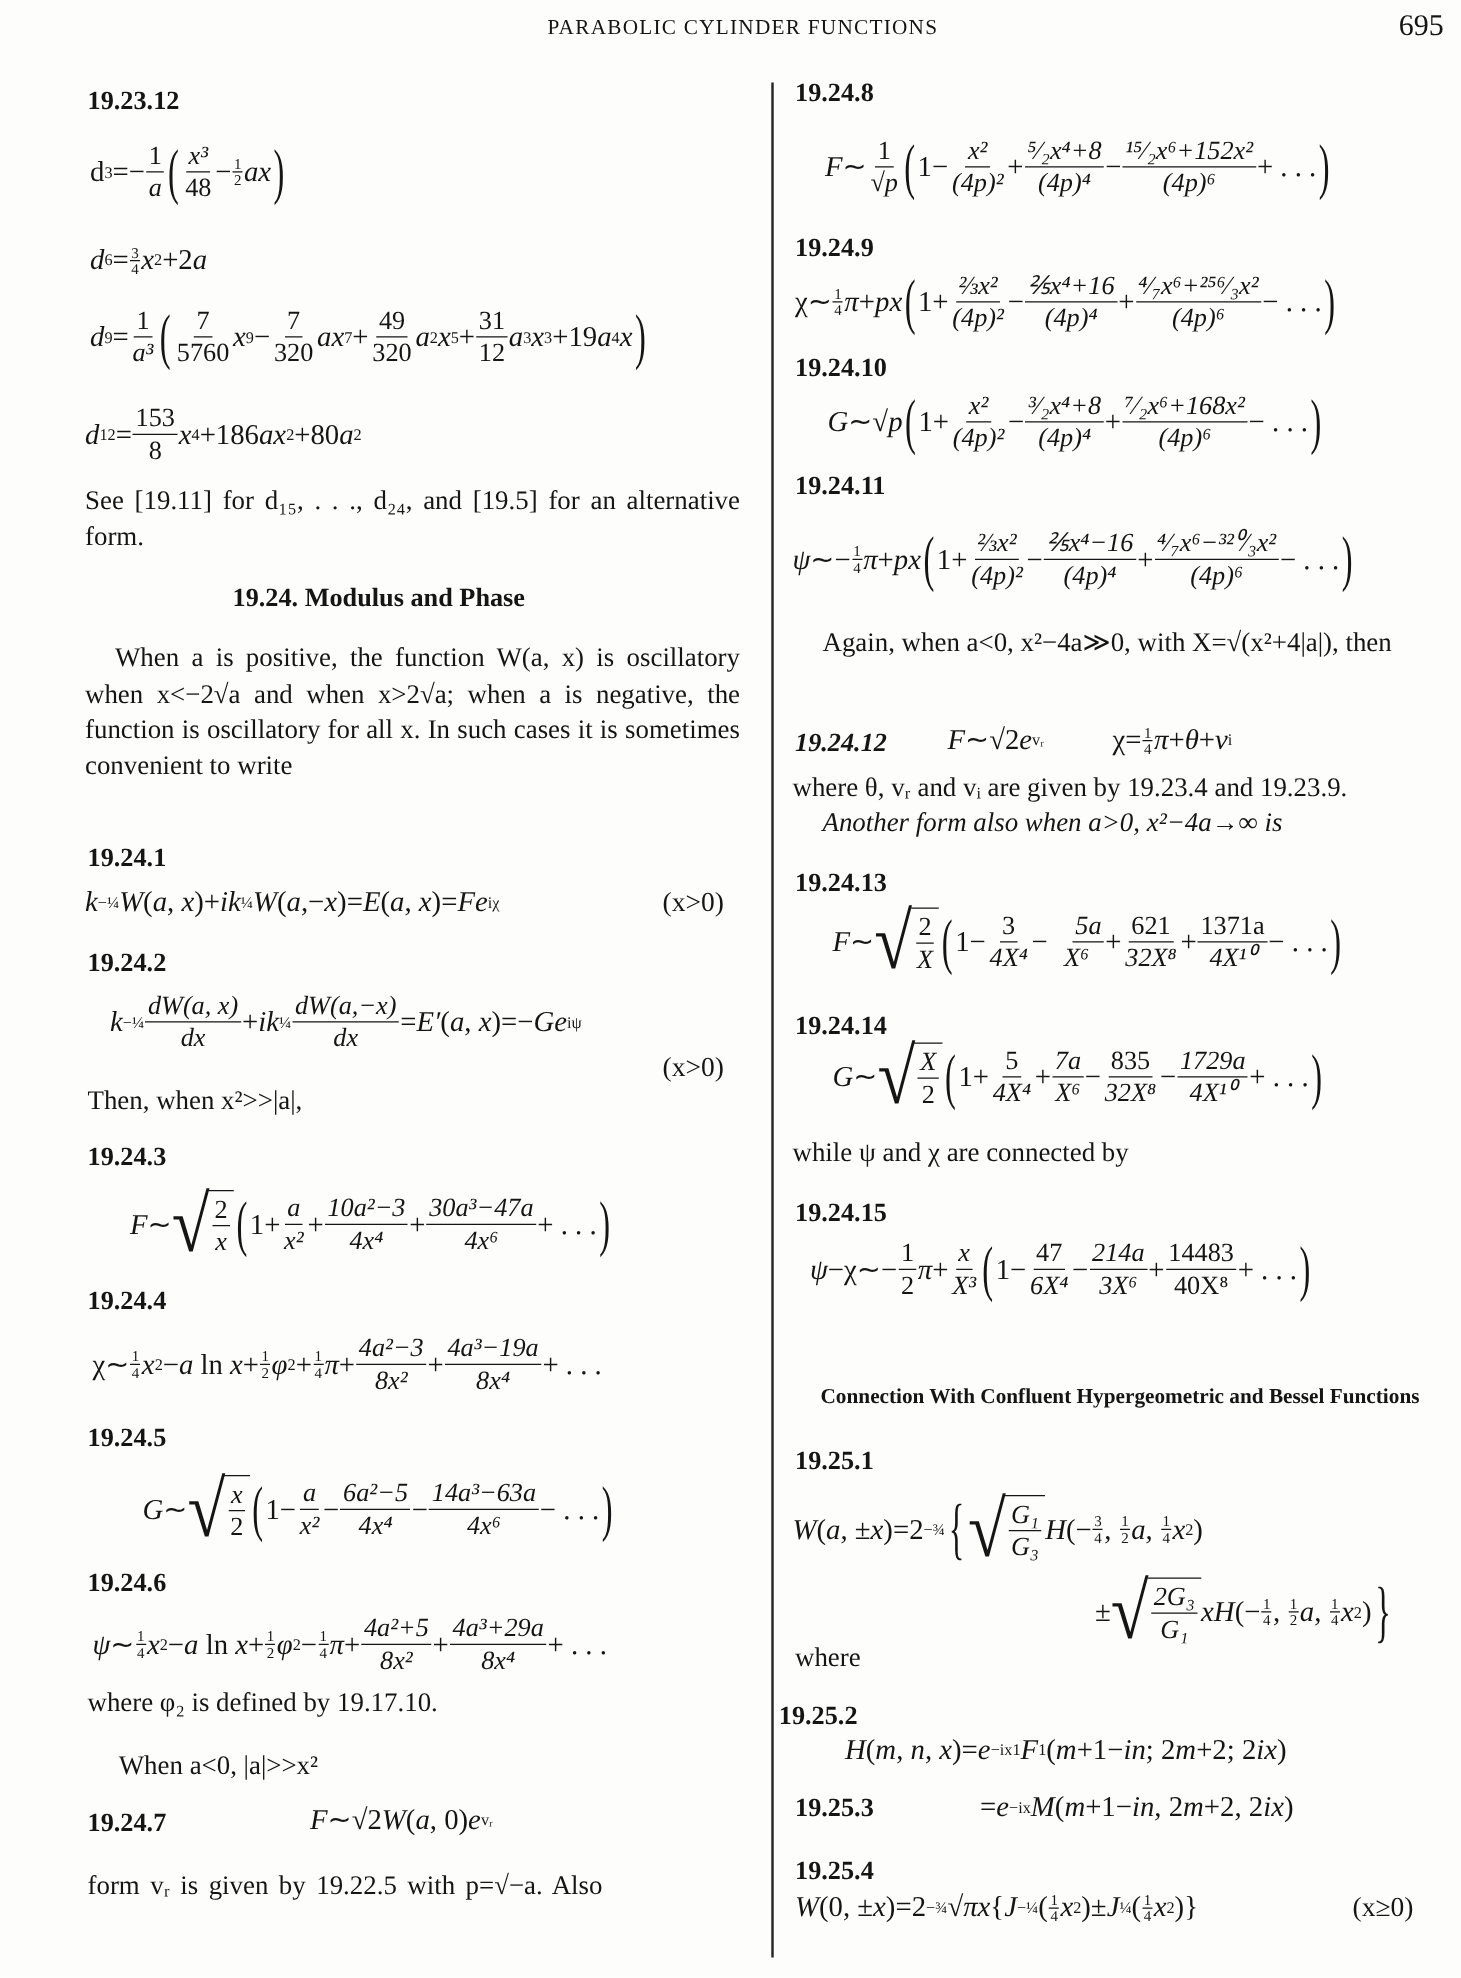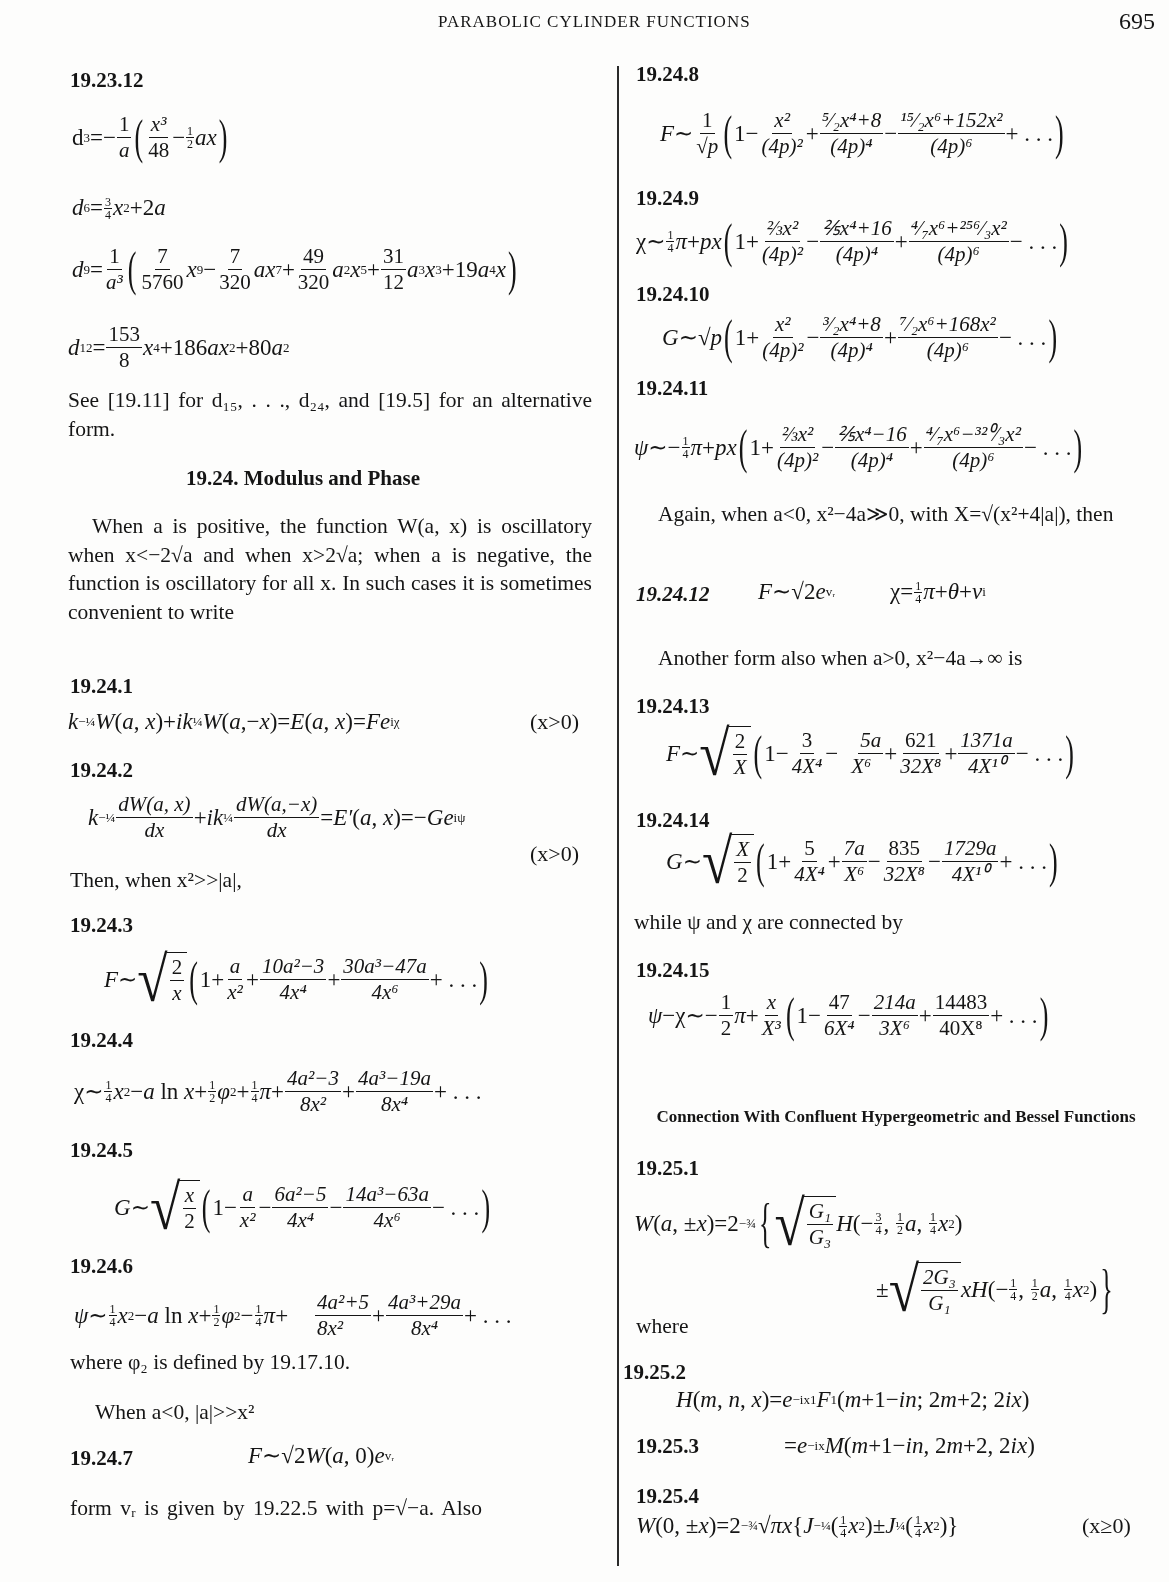--- a/index.html
+++ b/index.html
@@ -335,21 +335,21 @@
         <span class="t it">φ</span>
         <sub>2</sub>
         <span class="t">−</span>
         <span class="frac small">
           <span class="num">1</span>
           <span class="den">4</span>
         </span>
         <span class="t it">π</span>
         <span class="t">+</span>
         <span class="frac">
-          <span class="num" style="font-style: italic; margin-left: 26px;">4a²+5</span>
+          <span class="num" style="font-style: italic;">4a²+5</span>
           <span class="den" style="font-style: italic;">8x²</span>
         </span>
         <span class="t">+</span>
         <span class="frac">
           <span class="num" style="font-style: italic;">4a³+29a</span>
           <span class="den" style="font-style: italic;">8x⁴</span>
         </span>
         <span class="t">+ . . .</span>
       </span></div>
 
@@ -500,21 +500,22 @@
           <span class="den">4</span>
         </span>
         <span class="t it">π</span>
         <span class="t">+</span>
         <span class="t it">θ</span>
         <span class="t">+</span>
         <span class="t it">v</span>
         <sub>i</sub>
       </span></div>
 
-  <div class="blk" style="left:658px;top:644px;font-size:21.5px;">Another form also when a&gt;0, x²−4a→∞ is</div>
+  <div class="blk" style="left:634px;top:616px;font-size:21.5px;">where θ, vᵣ and vᵢ are given by 19.23.4 and 19.23.9.</div>
+  <div class="blk" style="left:658px;top:644px;font-size:21.5px;font-style:italic;">Another form also when a&gt;0, x²−4a→∞ is</div>
 
   <div class="blk eqno" style="left:636px;top:692px;">19.24.13</div>
   <div class="blk" style="left:666px;top:726px;"><span class="m">
         <span class="t it">F</span>
         <span class="t">∼</span>
         <span class="sqrt">
           <span class="rad big">√</span>
           <span class="body">
             <span class="frac">
               <span class="num" style="font-style: normal;">2</span>
@@ -533,21 +534,21 @@
           <span class="num" style="font-style: italic; margin-left: 19px;">5a</span>
           <span class="den" style="font-style: italic;">X⁶</span>
         </span>
         <span class="t">+</span>
         <span class="frac">
           <span class="num" style="font-style: normal;">621</span>
           <span class="den" style="font-style: italic;">32X⁸</span>
         </span>
         <span class="t">+</span>
         <span class="frac">
-          <span class="num" style="font-style: italic;">1371a</span>
+          <span class="num" style="">1371a</span>
           <span class="den" style="font-style: italic;">4X¹⁰</span>
         </span>
         <span class="t">− . . .</span>
         <span class="paren">)</span>
       </span></div>
 
   <div class="blk eqno" style="left:636px;top:806px;text-align:center;">19.24.14</div>
   <div class="blk" style="left:666px;top:834px;"><span class="m">
         <span class="t it">G</span>
         <span class="t">∼</span>

